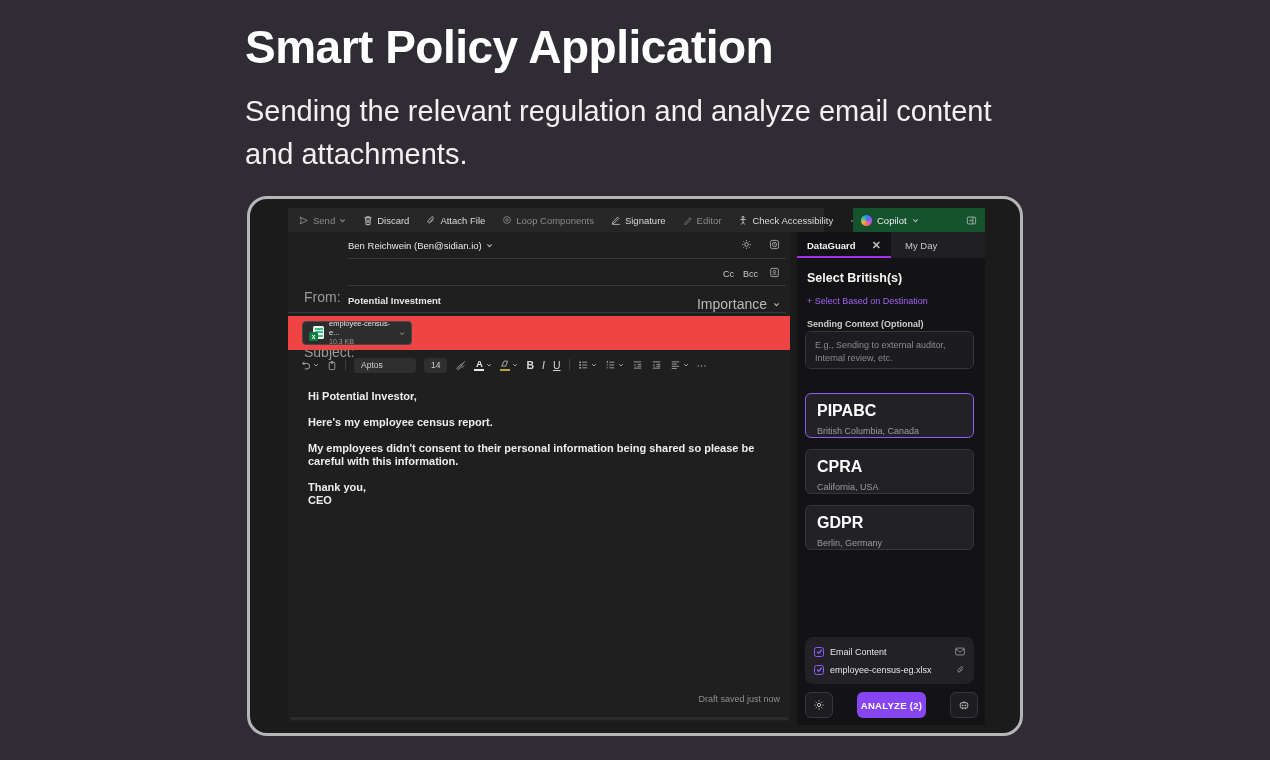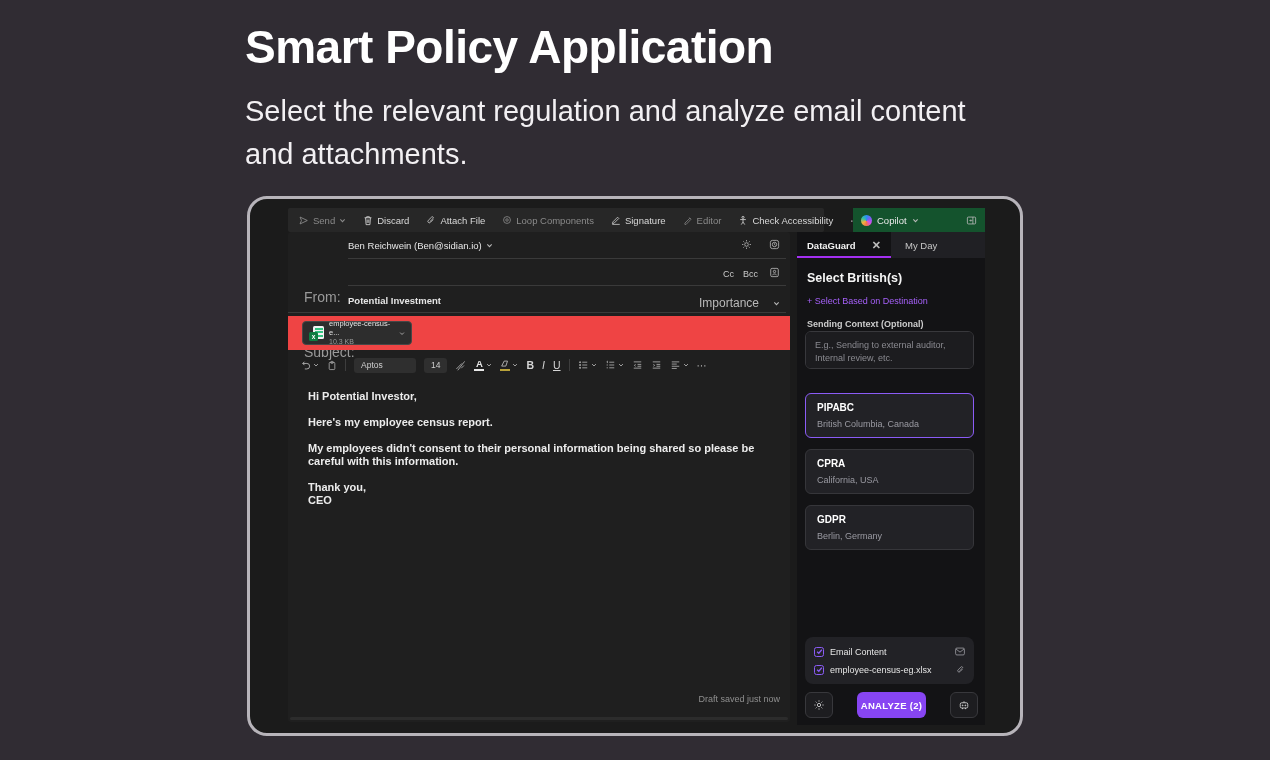--- a/index.html
+++ b/index.html
@@ -68,21 +68,21 @@
   .compose {
     position:absolute; left:38px; top:33px; width:502px; height:490px;
     background:#1f1f1f; border-radius:3px; overflow:hidden;
   }
   .field-row { position:relative; height:28px; }
   .field-label { position:absolute; left:16px; top:9px; font-size:14px; color:#9a9a9a;margin-top:48px; }
   .field-value { position:absolute; left:60px; top:8px; font-size:9.5px; color:#e6e6e6; display:flex; gap:4px; align-items:center; }
   .field-line { position:absolute; left:60px; right:4px; bottom:1px; height:1px; background:#3a3a3a; }
   .row-icons { position:absolute; right:10px; top:7px; display:flex; gap:17px; align-items:center; color:#b9b9b9; }
   .ccbcc { position:absolute; right:32px; top:9px; display:flex; gap:9px; font-size:9px; color:#c9c9c9; }
-  .importance { position:absolute; right:10px; top:9px; font-size:12px; color:#b9b9b9; display:flex; gap:14px; align-items:center; }
+  .importance { position:absolute; right:10px; top:9px; font-size:14px; color:#b9b9b9; display:flex; gap:6px; align-items:center; }
 
   .attach-well { position:relative; margin-top:2px; height:34px; background:#ef4444; }
   .attach-chip {
     position:absolute; left:14px; top:5px; width:110px; height:24px;
     background:#2d2d2d; border:1px solid #474747; border-radius:4px;
     display:flex; align-items:center; gap:5px; padding:0 6px;
   }
   .xls-icon { position:relative; width:15px; height:15px; flex:none; }
   .xls-page { position:absolute; right:0; top:0; width:11px; height:13px; background:#f2f2f2; border-radius:1.5px; }
   .xls-page .bar { position:absolute; left:1.5px; width:8px; height:2px; background:#33c481; }
@@ -134,21 +134,21 @@
     font-family:"Liberation Sans", sans-serif; line-height:1.45;
   }
   .sb-textarea::placeholder { color:#8a8a90; }
 
   .policy-card {
     position:absolute; left:8px; width:169px; height:45px;
     background:#222226; border:1px solid #36363a; border-radius:6px;
     padding:8px 11px;
   }
   .policy-card.selected { border-width:1.5px; }
-  .policy-name { font-size:10px; font-weight:700; color:#ffffff; }
+  .policy-name { font-size:16px; font-weight:700; color:#ffffff; }
   .policy-region { font-size:9px; color:#9a9aa2; margin-top:6px; }
 
   .content-box {
     position:absolute; left:8px; top:379px; width:169px; height:47px;
     background:#222226; border-radius:8px; padding:7px 9px;
   }
   .content-row { display:flex; align-items:center; gap:6px; height:15px; margin-bottom:3px; }
   .content-label { font-size:9px; color:#e5e5e5; flex:1; }
   .checkbox {
     width:10px; height:10px; border:1.3px solid; border-radius:2.5px;
@@ -165,21 +165,21 @@
   .analyze-btn {
     flex:1; height:26px; border:none; border-radius:6px; color:#fff;
     font-size:9.5px; font-weight:700; letter-spacing:0.3px;
     font-family:"Liberation Sans", sans-serif; cursor:pointer;
   }
 </style>
 </head>
 <body>
 
 <h1 class="page-title">Smart Policy Application</h1>
-<p class="page-subtitle">Select the relevant regulation and analyze email content and attachments.</p>
+<p class="page-subtitle">Sending the relevant regulation and analyze email content and attachments.</p>
 
 <div class="window">
 
   <div class="mail-toolbar">
     <div class="tb-item dim">
       <svg class="ic" width="11" height="11" viewBox="0 0 16 16" fill="none" stroke="currentColor" stroke-width="1.3">
           <path d="M3 3 L13.5 8 L3 13 L5 8 Z"></path>
         </svg>
       <span>Send</span>
       <svg width="7" height="7" viewBox="0 0 8 8" fill="none" stroke="currentColor" stroke-width="1.2">

